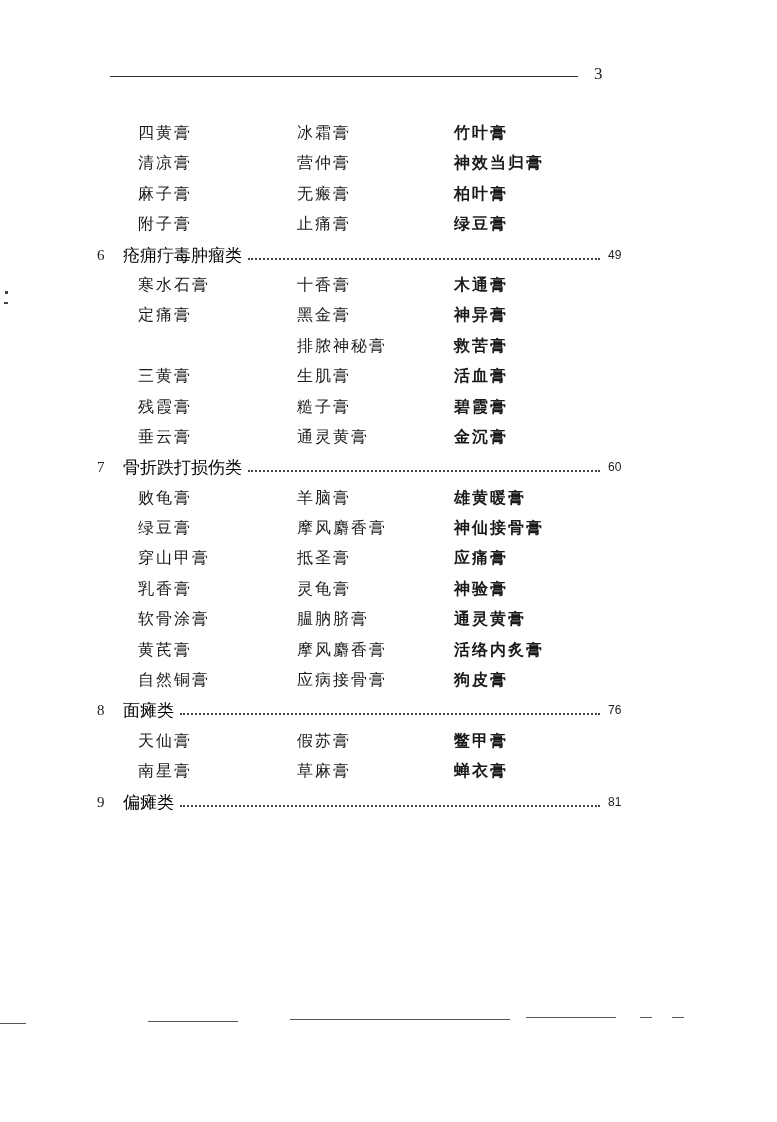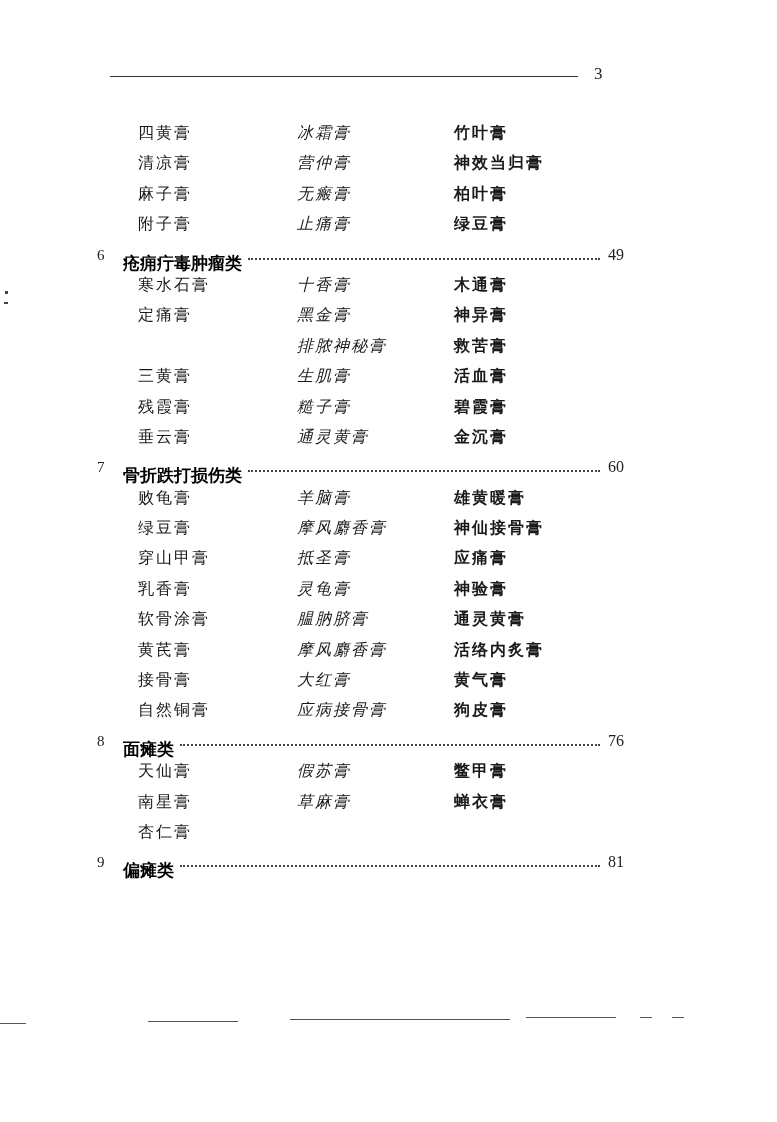--- a/index.html
+++ b/index.html
@@ -7,30 +7,30 @@
       font-family: "DejaVu Serif", "Liberation Serif", serif; color: #111; }
     .header-rule { position: absolute; top: 76px; left: 110px; width: 468px; height: 0;
       border-top: 1.3px solid #333; }
     .page-number { position: absolute; top: 64px; left: 594px; font-size: 17px;
       font-family: "Liberation Serif", serif; color: #222; }
     .toc { position: absolute; top: 118px; left: 0; width: 777px; }
     .row { position: relative; height: 30.4px; }
     .item { position: absolute; top: 0; font-size: 16px; line-height: 30px;
       letter-spacing: 2px; color: #1a1a1a; white-space: nowrap; }
     .c0 { left: 138px; }
-    .c1 { left: 297px; font-style: italic; }
+    .c1 { left: 297px; }
     .c2 { left: 454px; font-weight: bold; }
     .section { position: relative; height: 30.4px; }
     .sec-num { position: absolute; left: 97px; top: 0; line-height: 30px; font-size: 15px;
       font-family: "Liberation Serif", serif; color: #222; }
-    .sec-title { position: absolute; left: 123px; top: 8px; line-height: 30px; font-size: 17px;
-      font-weight: bold; font-family: "DejaVu Sans", sans-serif; color: #000; }
+    .sec-title { position: absolute; left: 123px; top: 0; line-height: 30px; font-size: 17px;
+      font-weight: normal; font-family: "DejaVu Sans", sans-serif; color: #000; }
     .sec-leader { position: absolute; top: 18px; height: 0; border-top: 2px dotted #444; right: 176px; }
-    .sec-page { position: absolute; left: 608px; top: 0; line-height: 30px; font-size: 16px;
-      font-family: Liberation Serif, serif; color: #222; }
+    .sec-page { position: absolute; left: 608px; top: 0; line-height: 30px; font-size: 12px;
+      font-family: Liberation Sans, sans-serif; color: #222; }
     .footer-rule { position: absolute; top: 1018px; height: 0; border-top: 1.2px solid #555; }
     .speck { position: absolute; background: #444; }
   </style>
 </head>
 <body>
 
 <div class="header-rule"></div>
 <div class="page-number">3</div>
 
 <div class="toc" id="toc">
@@ -119,50 +119,40 @@
       <span class="item c0">软骨涂膏</span>
       <span class="item c1">腽肭脐膏</span>
       <span class="item c2">通灵黄膏</span>
     </div>
     <div class="row">
       <span class="item c0">黄芪膏</span>
       <span class="item c1">摩风麝香膏</span>
       <span class="item c2">活络内炙膏</span>
     </div>
     <div class="row">
-      <span class="item c0">接骨膏</span>
-      <span class="item c1">大红膏</span>
-      <span class="item c2">黄气膏</span>
-    </div>
-    <div class="row">
       <span class="item c0">自然铜膏</span>
       <span class="item c1">应病接骨膏</span>
       <span class="item c2">狗皮膏</span>
     </div>
     <div class="section">
       <span class="sec-num">8</span>
       <span class="sec-title">面瘫类</span>
       <span class="sec-leader" style="left: 180px; right: auto; width: 420px;"></span>
       <span class="sec-page">76</span>
     </div>
     <div class="row">
       <span class="item c0">天仙膏</span>
       <span class="item c1">假苏膏</span>
       <span class="item c2">鳖甲膏</span>
     </div>
     <div class="row">
       <span class="item c0">南星膏</span>
       <span class="item c1">草麻膏</span>
       <span class="item c2">蝉衣膏</span>
     </div>
-    <div class="row">
-      <span class="item c0">杏仁膏</span>
-      <span class="item c1"></span>
-      <span class="item c2"></span>
-    </div>
     <div class="section">
       <span class="sec-num">9</span>
       <span class="sec-title">偏瘫类</span>
       <span class="sec-leader" style="left: 180px; right: auto; width: 420px;"></span>
       <span class="sec-page">81</span>
     </div>
   </div>
 
 <div class="footer-rule" style="left:0;width:26px;top:1023px;"></div>
 <div class="footer-rule" style="left:148px;width:90px;top:1021px;"></div>

